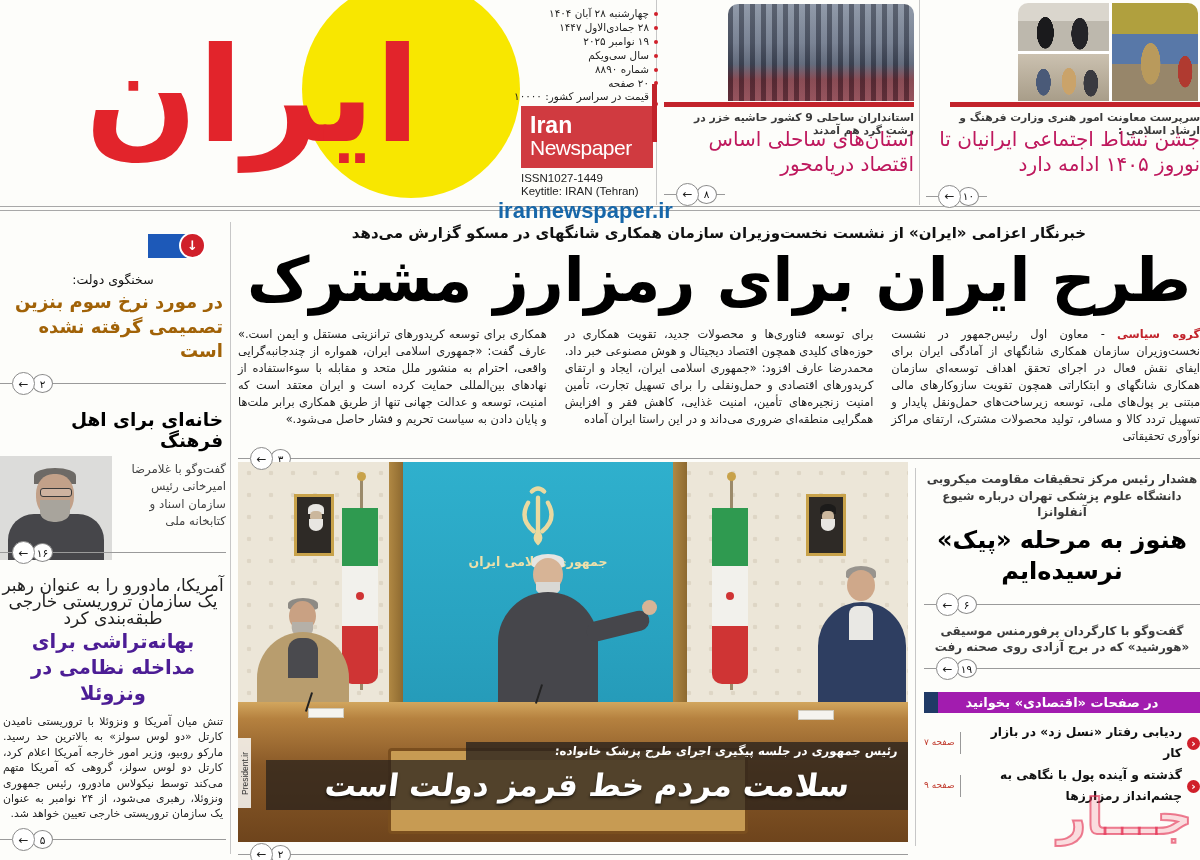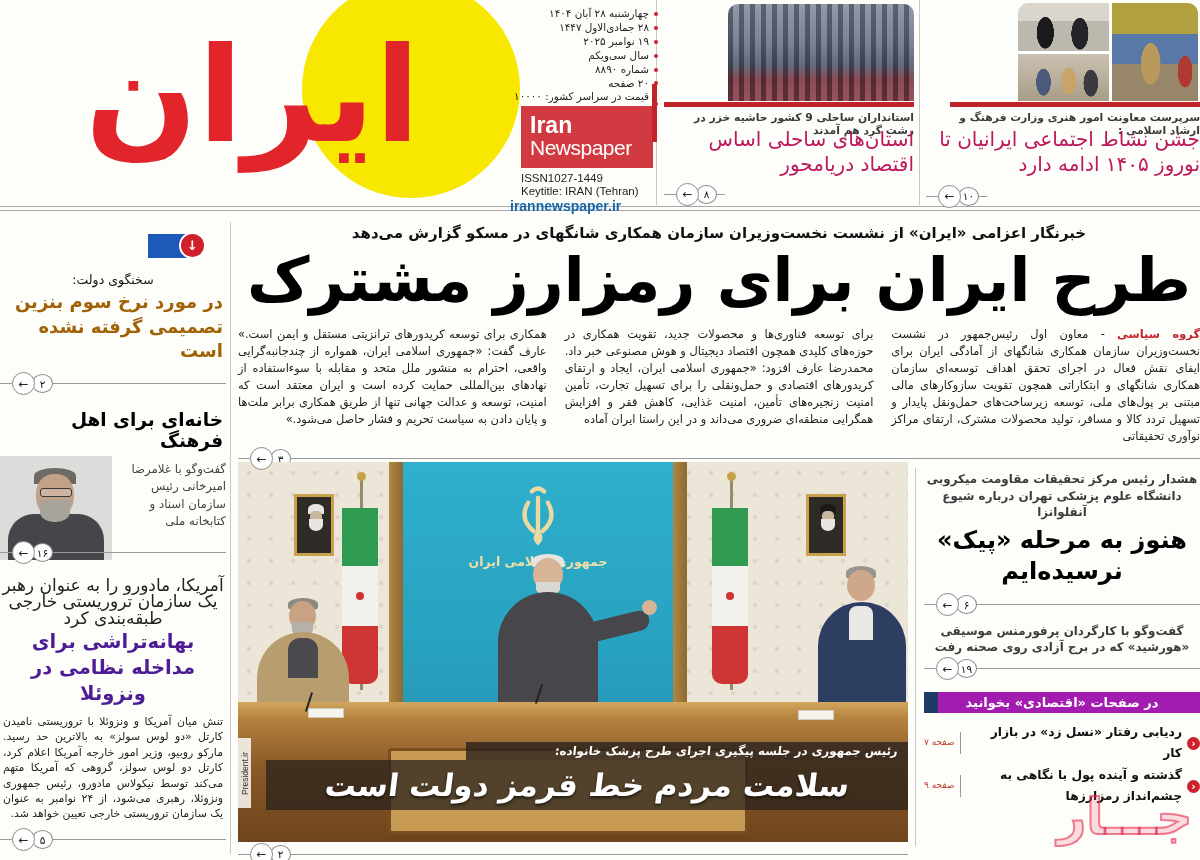--- a/index.html
+++ b/index.html
@@ -13,21 +13,21 @@
         font-size:132px;font-weight:bold;color:#e2242b;z-index:2;line-height:1;}
   .dates{left:512px;top:7px;width:146px;list-style:none;margin:0;padding:0;z-index:2;}
   .dates li{display:flex;align-items:center;font-size:10.4px;line-height:13.9px;color:#222;}
   .dates .dot{width:4px;height:4px;border-radius:50%;background:#d0202a;margin-left:5px;flex:0 0 auto;}
   .brand-box{left:521px;top:106px;width:132px;height:62px;background:#d03a40;color:#fff;direction:ltr;
              font-family:"Liberation Sans",sans-serif;padding:7px 9px;box-sizing:border-box;z-index:2;}
   .brand-box .b1{font-size:23px;font-weight:bold;line-height:24px;}
   .brand-box .b2{font-size:21px;line-height:22px;letter-spacing:-0.5px;}
   .issn{left:521px;top:172px;font-size:11.5px;color:#222;direction:ltr;font-family:"Liberation Sans",sans-serif;z-index:2;}
   .keytitle{left:521px;top:185px;font-size:11.5px;color:#222;direction:ltr;font-family:"Liberation Sans",sans-serif;z-index:2;}
-  .website{left:510px;top:198px;font-size:14px;font-weight:bold;color:#1767a9;direction:ltr;
+  .website{left:498px;top:198px;font-size:22px;font-weight:bold;color:#1767a9;direction:ltr;
            font-family:"Liberation Sans",sans-serif;z-index:2;}
   .vdiv{width:1px;background:#c7c7c7;}
   .red-vaccent{left:652px;top:84px;width:5px;height:58px;background:#c2232b;z-index:2;}
 
   
   .topblock{top:0;height:212px;}
   .tb-photo{position:absolute;border-radius:10px 10px 0 0;overflow:hidden;}
   .tb-bar{position:absolute;height:5px;background:#c2232b;}
   .tb-kicker{position:absolute;width:100%;text-align:right;font-size:10.8px;font-weight:bold;color:#3a3a3a;}
   .tb-headline{position:absolute;width:100%;text-align:right;font-size:20px;font-weight:normal;color:#be185d;line-height:25px;}

